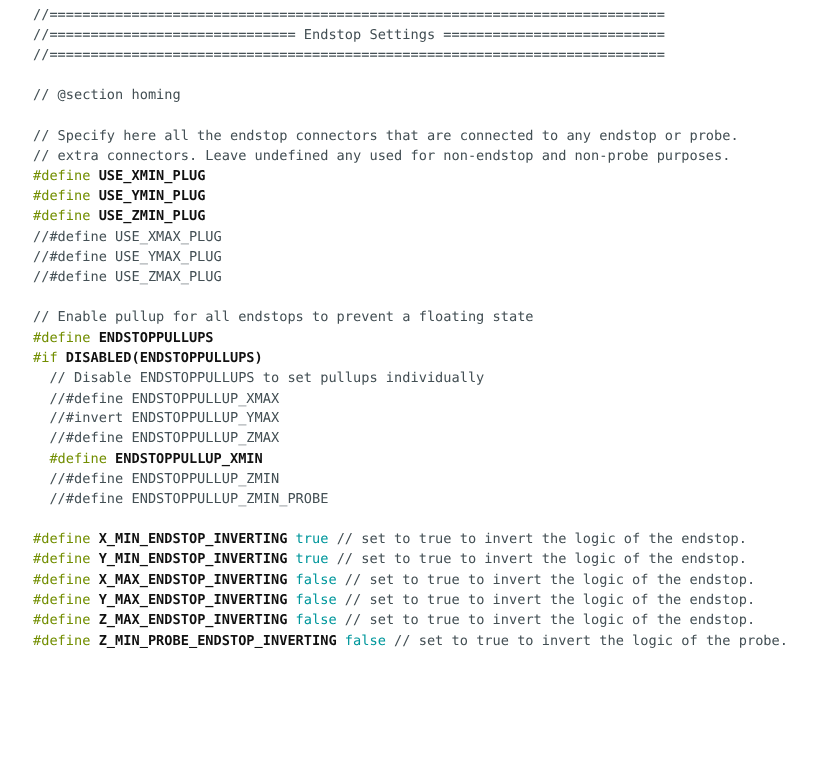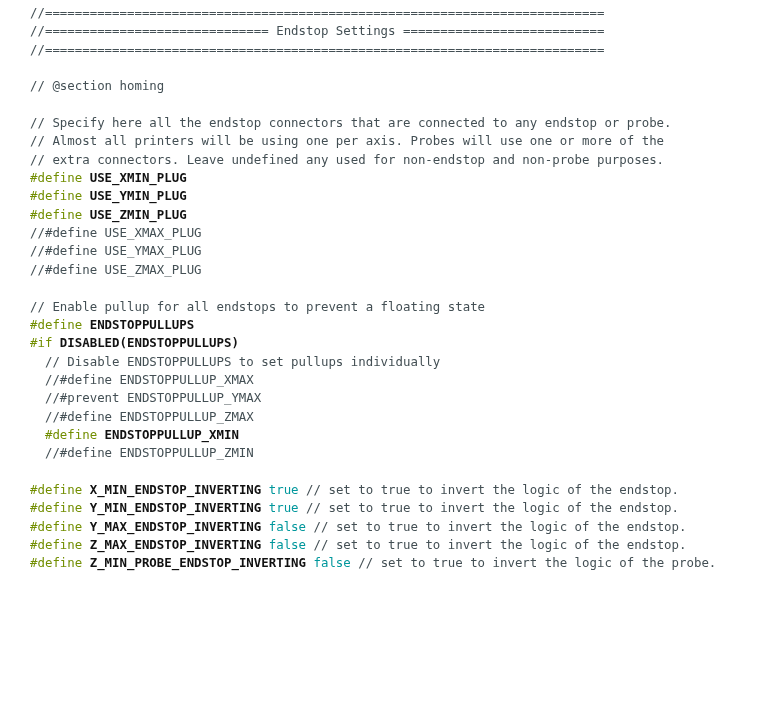--- a/index.html
+++ b/index.html
@@ -47,37 +47,38 @@
 <body>
 
 <div class="editor">
     <div class="code-line"><span class="seg-comment">//===========================================================================</span></div>
     <div class="code-line"><span class="seg-comment">//============================== Endstop Settings ===========================</span></div>
     <div class="code-line"><span class="seg-comment">//===========================================================================</span></div>
     <div class="code-line"></div>
     <div class="code-line"><span class="seg-comment">// @section homing</span></div>
     <div class="code-line"></div>
     <div class="code-line"><span class="seg-comment">// Specify here all the endstop connectors that are connected to any endstop or probe.</span></div>
-    <div class="code-line"><span class="seg-comment">// Almost all printers will be using one per axis. Probes will use one or more of the</span></div>
     <div class="code-line"><span class="seg-comment">// extra connectors. Leave undefined any used for non-endstop and non-probe purposes.</span></div>
     <div class="code-line"><span class="seg-directive">#define </span><span class="seg-ident">USE_XMIN_PLUG</span></div>
     <div class="code-line"><span class="seg-directive">#define </span><span class="seg-ident">USE_YMIN_PLUG</span></div>
     <div class="code-line"><span class="seg-directive">#define </span><span class="seg-ident">USE_ZMIN_PLUG</span></div>
     <div class="code-line"><span class="seg-comment">//#define USE_XMAX_PLUG</span></div>
     <div class="code-line"><span class="seg-comment">//#define USE_YMAX_PLUG</span></div>
     <div class="code-line"><span class="seg-comment">//#define USE_ZMAX_PLUG</span></div>
     <div class="code-line"></div>
     <div class="code-line"><span class="seg-comment">// Enable pullup for all endstops to prevent a floating state</span></div>
     <div class="code-line"><span class="seg-directive">#define </span><span class="seg-ident">ENDSTOPPULLUPS</span></div>
     <div class="code-line"><span class="seg-directive">#if </span><span class="seg-ident">DISABLED(ENDSTOPPULLUPS)</span></div>
     <div class="code-line"><span class="seg-comment">  // Disable ENDSTOPPULLUPS to set pullups individually</span></div>
     <div class="code-line"><span class="seg-comment">  //#define ENDSTOPPULLUP_XMAX</span></div>
-    <div class="code-line"><span class="seg-comment">  //#prevent ENDSTOPPULLUP_YMAX</span></div>
+    <div class="code-line"><span class="seg-comment">  //#invert ENDSTOPPULLUP_YMAX</span></div>
     <div class="code-line"><span class="seg-comment">  //#define ENDSTOPPULLUP_ZMAX</span></div>
     <div class="code-line"><span class="seg-text">  </span><span class="seg-directive">#define </span><span class="seg-ident">ENDSTOPPULLUP_XMIN</span></div>
     <div class="code-line"><span class="seg-comment">  //#define ENDSTOPPULLUP_ZMIN</span></div>
+    <div class="code-line"><span class="seg-comment">  //#define ENDSTOPPULLUP_ZMIN_PROBE</span></div>
     <div class="code-line"></div>
     <div class="code-line"><span class="seg-directive">#define </span><span class="seg-ident">X_MIN_ENDSTOP_INVERTING </span><span class="seg-literal">true</span><span class="seg-comment"> // set to true to invert the logic of the endstop.</span></div>
     <div class="code-line"><span class="seg-directive">#define </span><span class="seg-ident">Y_MIN_ENDSTOP_INVERTING </span><span class="seg-literal">true</span><span class="seg-comment"> // set to true to invert the logic of the endstop.</span></div>
+    <div class="code-line"><span class="seg-directive">#define </span><span class="seg-ident">X_MAX_ENDSTOP_INVERTING </span><span class="seg-literal">false</span><span class="seg-comment"> // set to true to invert the logic of the endstop.</span></div>
     <div class="code-line"><span class="seg-directive">#define </span><span class="seg-ident">Y_MAX_ENDSTOP_INVERTING </span><span class="seg-literal">false</span><span class="seg-comment"> // set to true to invert the logic of the endstop.</span></div>
     <div class="code-line"><span class="seg-directive">#define </span><span class="seg-ident">Z_MAX_ENDSTOP_INVERTING </span><span class="seg-literal">false</span><span class="seg-comment"> // set to true to invert the logic of the endstop.</span></div>
     <div class="code-line"><span class="seg-directive">#define </span><span class="seg-ident">Z_MIN_PROBE_ENDSTOP_INVERTING </span><span class="seg-literal">false</span><span class="seg-comment"> // set to true to invert the logic of the probe.</span></div>
   </div>
 
 </body></html>

